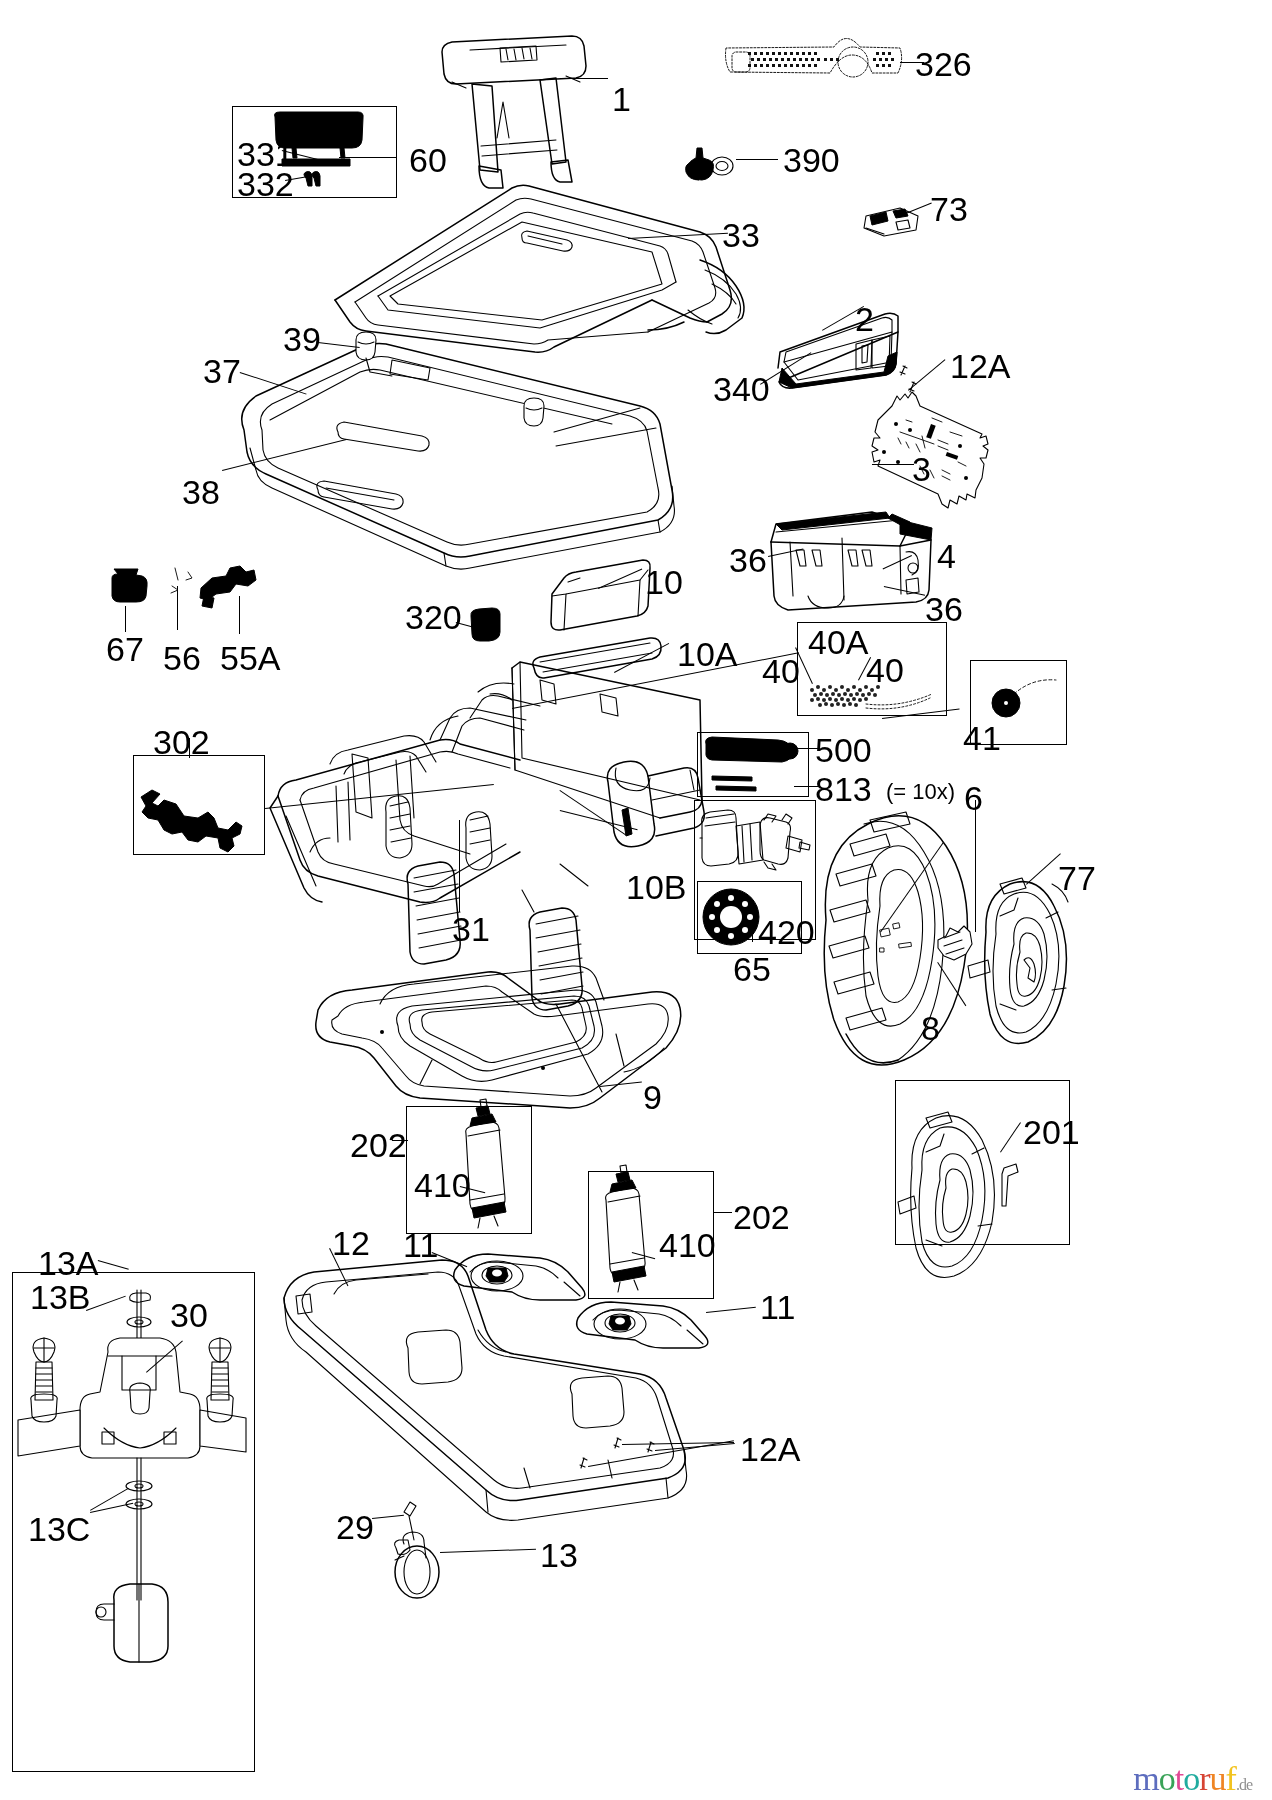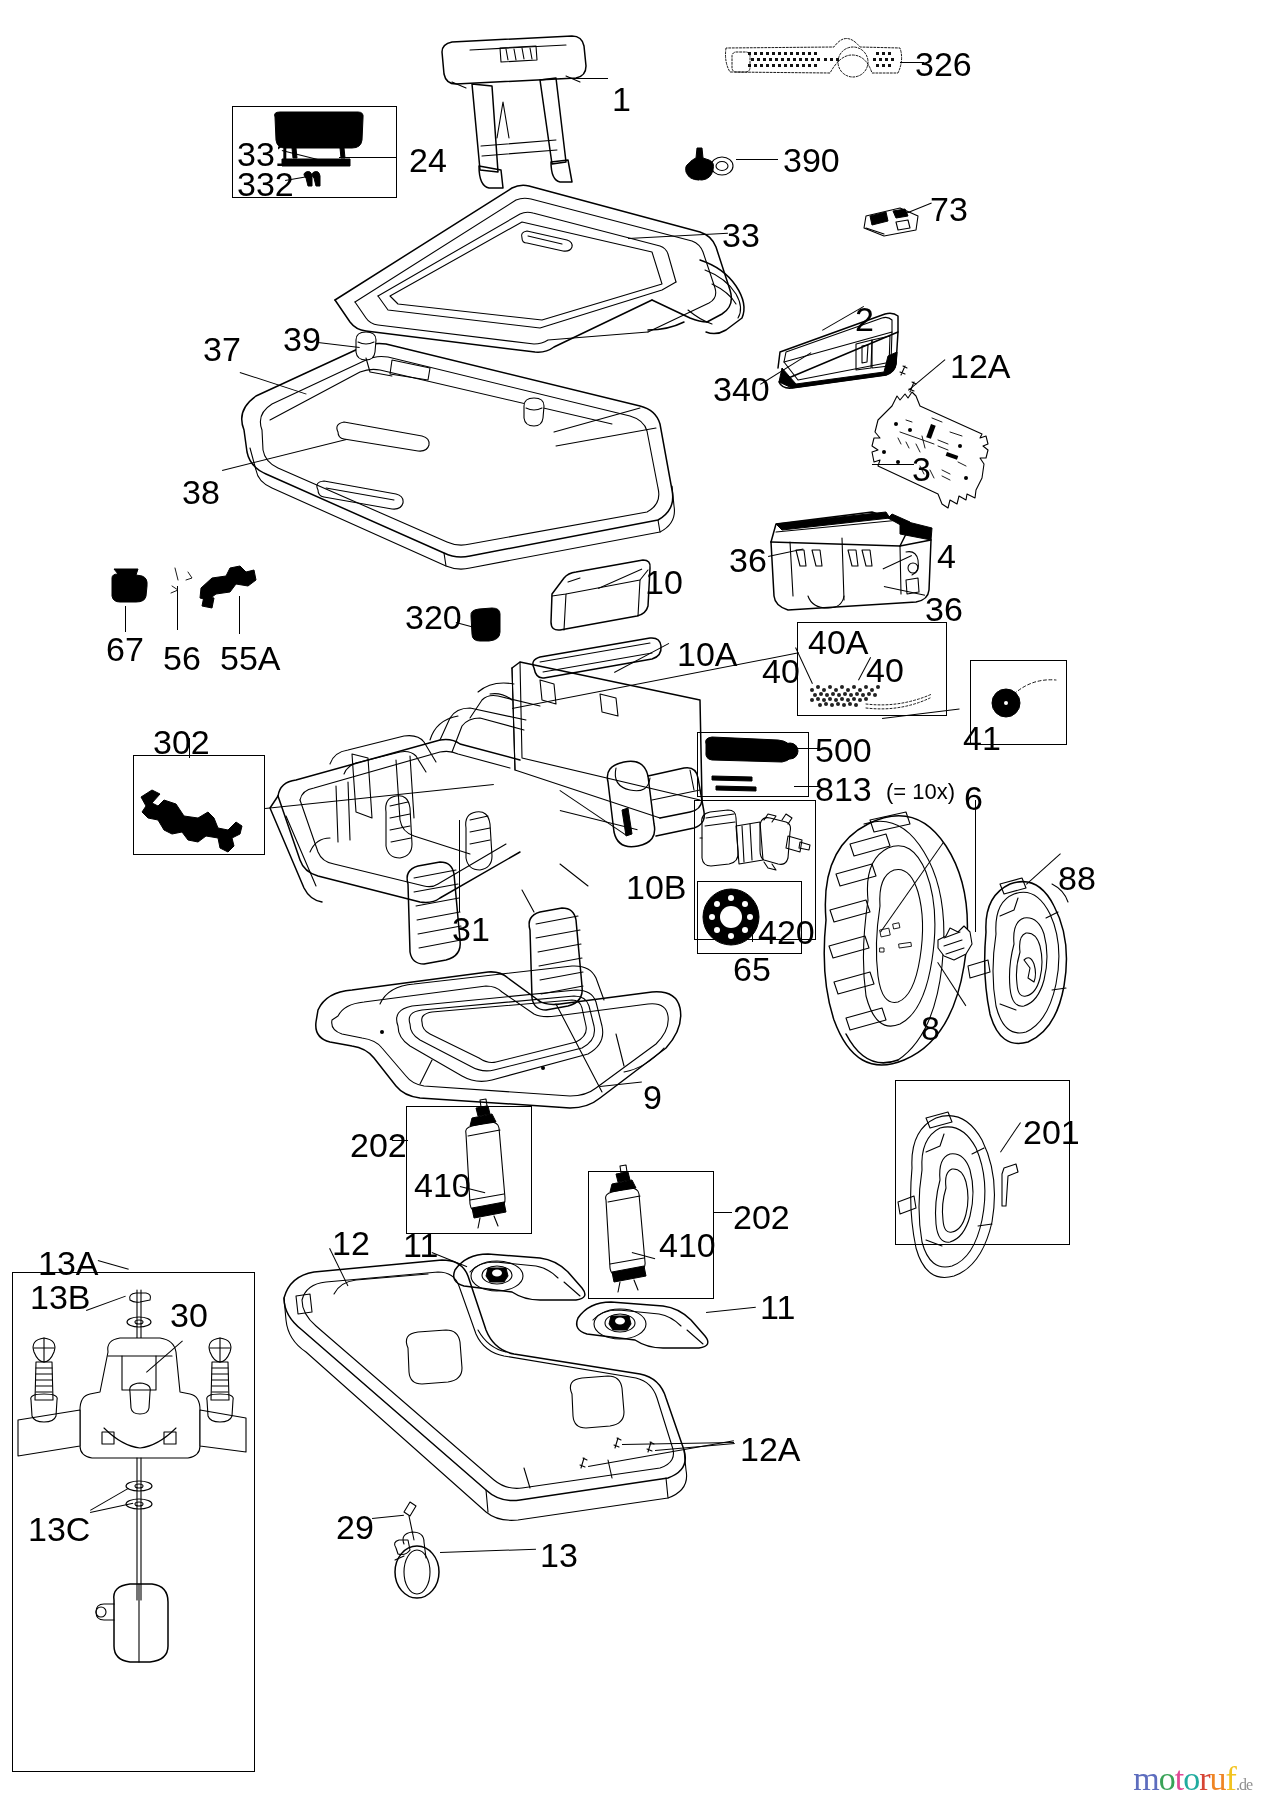--- a/index.html
+++ b/index.html
@@ -697,28 +697,28 @@
       <div class="box" style="left: 12px; top: 1272px; width: 243px; height: 500px;"></div>
     </div>
 
   <div id="callouts">
       <div class="cal" style="left: 612px; top: 82px;">1</div>
       <div class="cal" style="left: 915px; top: 47px;">326</div>
       <div class="cal" style="left: 783px; top: 143px;">390</div>
       <div class="cal" style="left: 930px; top: 192px;">73</div>
       <div class="cal" style="left: 237px; top: 137px;">331</div>
       <div class="cal" style="left: 237px; top: 167px;">332</div>
-      <div class="cal" style="left: 409px; top: 143px;">24</div>
+      <div class="cal" style="left: 409px; top: 143px;">60</div>
       <div class="cal" style="left: 722px; top: 218px;">33</div>
       <div class="cal" style="left: 855px; top: 302px;">2</div>
       <div class="cal" style="left: 950px; top: 349px;">12A</div>
       <div class="cal" style="left: 713px; top: 372px;">340</div>
       <div class="cal" style="left: 912px; top: 452px;">3</div>
       <div class="cal" style="left: 283px; top: 322px;">39</div>
-      <div class="cal" style="left: 203px; top: 332px;">37</div>
+      <div class="cal" style="left: 203px; top: 354px;">37</div>
       <div class="cal" style="left: 182px; top: 475px;">38</div>
       <div class="cal" style="left: 729px; top: 543px;">36</div>
       <div class="cal" style="left: 937px; top: 539px;">4</div>
       <div class="cal" style="left: 925px; top: 592px;">36</div>
       <div class="cal" style="left: 645px; top: 565px;">10</div>
       <div class="cal" style="left: 677px; top: 637px;">10A</div>
       <div class="cal" style="left: 762px; top: 654px;">40</div>
       <div class="cal" style="left: 808px; top: 625px;">40A</div>
       <div class="cal" style="left: 866px; top: 653px;">40</div>
       <div class="cal" style="left: 963px; top: 721px;">41</div>
@@ -727,21 +727,21 @@
       <div class="cal" style="left: 220px; top: 641px;">55A</div>
       <div class="cal" style="left: 405px; top: 600px;">320</div>
       <div class="cal" style="left: 153px; top: 725px;">302</div>
       <div class="cal" style="left: 815px; top: 733px;">500</div>
       <div class="cal" style="left: 815px; top: 772px;">813</div>
       <div class="cal sm" style="left: 886px; top: 781px;">(= 10x)</div>
       <div class="cal" style="left: 626px; top: 838px; margin-top: 32px;">10B</div>
       <div class="cal" style="left: 758px; top: 915px;">420</div>
       <div class="cal" style="left: 733px; top: 952px;">65</div>
       <div class="cal" style="left: 964px; top: 781px;">6</div>
-      <div class="cal" style="left: 1058px; top: 861px;">88</div>
+      <div class="cal" style="left: 1058px; top: 861px;">77</div>
       <div class="cal" style="left: 921px; top: 1011px;">8</div>
       <div class="cal" style="left: 452px; top: 912px;">31</div>
       <div class="cal" style="left: 643px; top: 1080px;">9</div>
       <div class="cal" style="left: 350px; top: 1128px;">202</div>
       <div class="cal" style="left: 414px; top: 1168px;">410</div>
       <div class="cal" style="left: 733px; top: 1200px;">202</div>
       <div class="cal" style="left: 659px; top: 1228px;">410</div>
       <div class="cal" style="left: 1023px; top: 1115px;">201</div>
       <div class="cal" style="left: 332px; top: 1226px;">12</div>
       <div class="cal" style="left: 403px; top: 1228px;">11</div>

